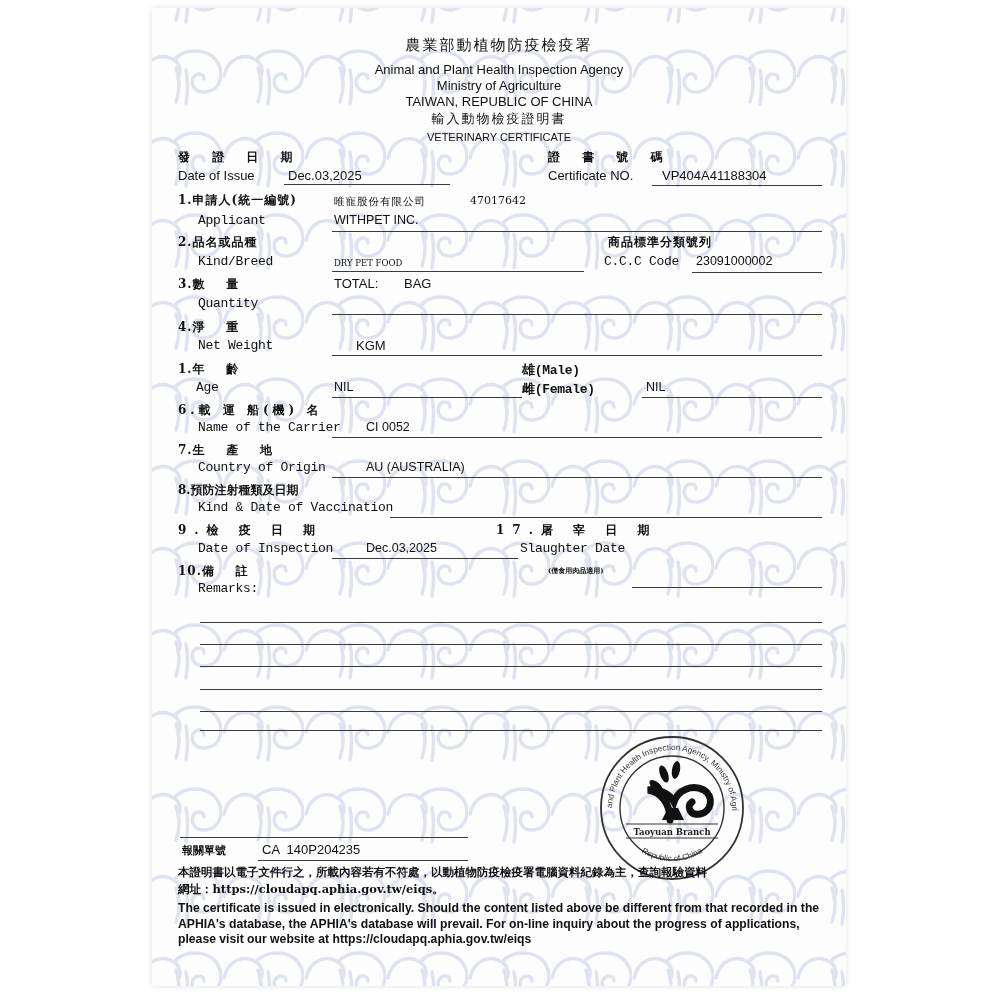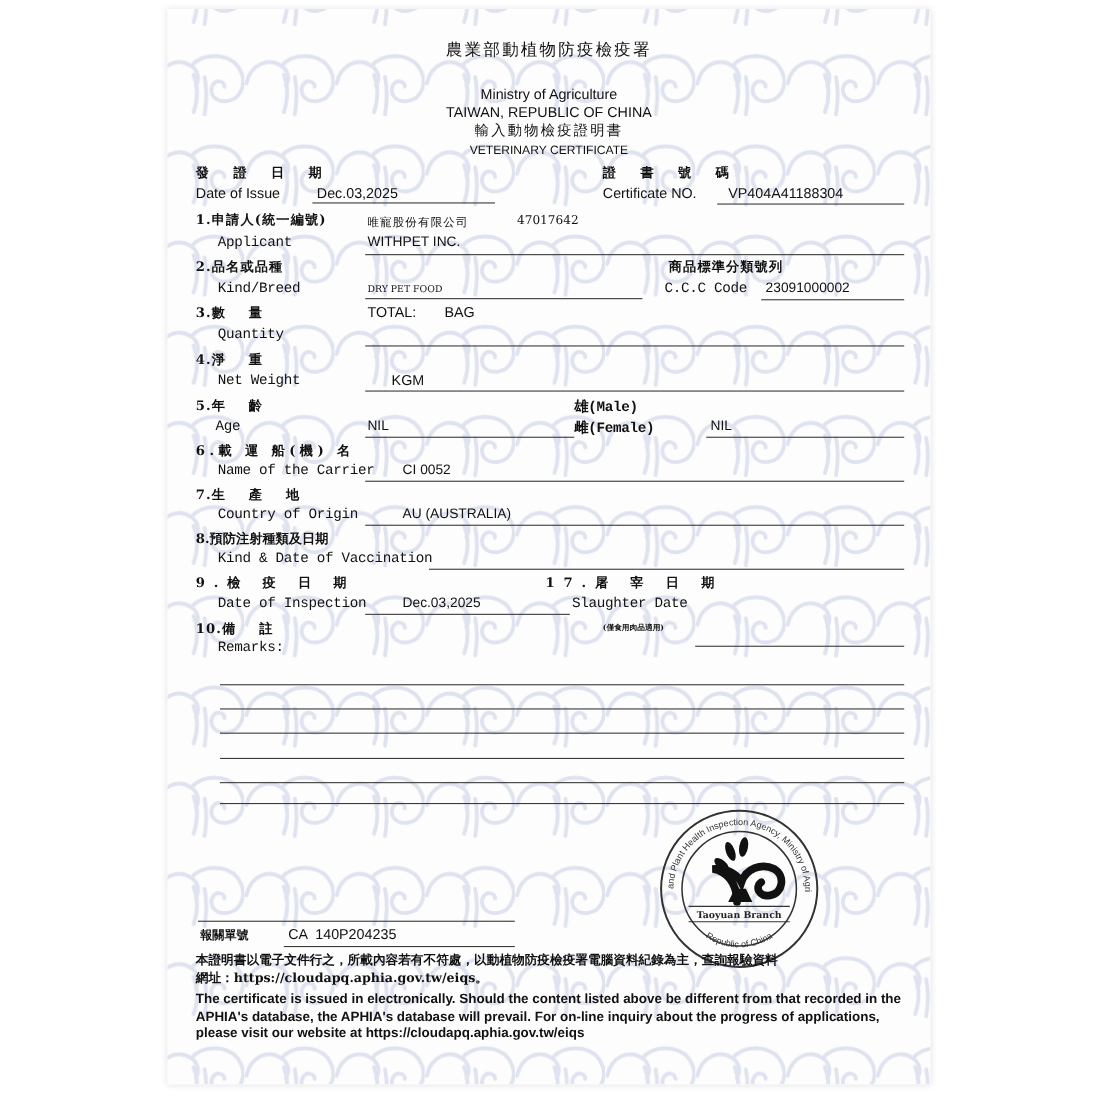--- a/index.html
+++ b/index.html
@@ -48,20 +48,21 @@
         <path d="M46,24 C48,34 48,46 46,58"></path>
       </g>
       <pattern id="wmp" x="-12" y="38" width="82" height="82" patternUnits="userSpaceOnUse">
         <use href="#wm"></use>
       </pattern>
     </defs>
     <rect x="0" y="0" width="694" height="978" fill="url(#wmp)"></rect>
   </svg>
 
   <div class="abs hdr hdr-cn" style="top:28px;">農業部動植物防疫檢疫署</div>
+  <div class="abs hdr hdr-en" style="top:54px;">Animal and Plant Health Inspection Agency</div>
   <div class="abs hdr hdr-en" style="top:70px;">Ministry of Agriculture</div>
   <div class="abs hdr hdr-cn" style="top:102px; font-size:13px;">輸入動物檢疫證明書</div>
   <div class="abs hdr hdr-en" style="top:86px;">TAIWAN, REPUBLIC OF CHINA</div>
   <div class="abs hdr hdr-en hdr-small" style="top:123px;">VETERINARY CERTIFICATE</div>
 
   <div class="abs cn-label" style="left:26px; top:141px; letter-spacing:9px;">發 證 日 期</div>
   <div class="abs sans" style="left:26px; top:160px; font-size:13px;">Date of Issue</div>
   <div class="abs val" style="left:136px; top:160px; font-size:13px;">Dec.03,2025</div>
   <div class="line" style="left:132px; top:176px; width:166px;"></div>
 
@@ -90,21 +91,21 @@
   <div class="abs val" style="left:182px; top:268px; font-size:13px;">TOTAL:</div>
   <div class="abs val" style="left:252px; top:268px; font-size:13px;">BAG</div>
   <div class="abs en-label" style="left:46px; top:288px;">Quantity</div>
   <div class="line" style="left:180px; top:306px; width:490px;"></div>
 
   <div class="abs cn-label" style="left:26px; top:311px; white-space:pre;">4.淨    重</div>
   <div class="abs en-label" style="left:46px; top:330px;">Net Weight</div>
   <div class="abs val" style="left:204px; top:330px; font-size:13px;">KGM</div>
   <div class="line" style="left:180px; top:347px; width:490px;"></div>
 
-  <div class="abs cn-label" style="left:26px; top:353px; white-space:pre;">5.年    齡</div>
+  <div class="abs cn-label" style="left:26px; top:353px; white-space:pre;">1.年    齡</div>
   <div class="abs en-label" style="left:32px; top:372px;margin-left:12px;">Age</div>
   <div class="abs val" style="left:182px; top:372px;">NIL</div>
   <div class="line" style="left:180px; top:389px; width:190px;"></div>
   <div class="abs en-label" style="left:370px; top:353px; font-weight:bold;">雄(Male)</div>
   <div class="abs en-label" style="left:370px; top:372px; font-weight:bold;">雌(Female)</div>
   <div class="abs val" style="left:494px; top:372px;">NIL</div>
   <div class="line" style="left:490px; top:389px; width:180px;"></div>
 
   <div class="abs cn-label" style="left:26px; top:394px; letter-spacing:4px;">6.載 運 船(機) 名</div>
   <div class="abs en-label" style="left:46px; top:412px;">Name of the Carrier</div>

